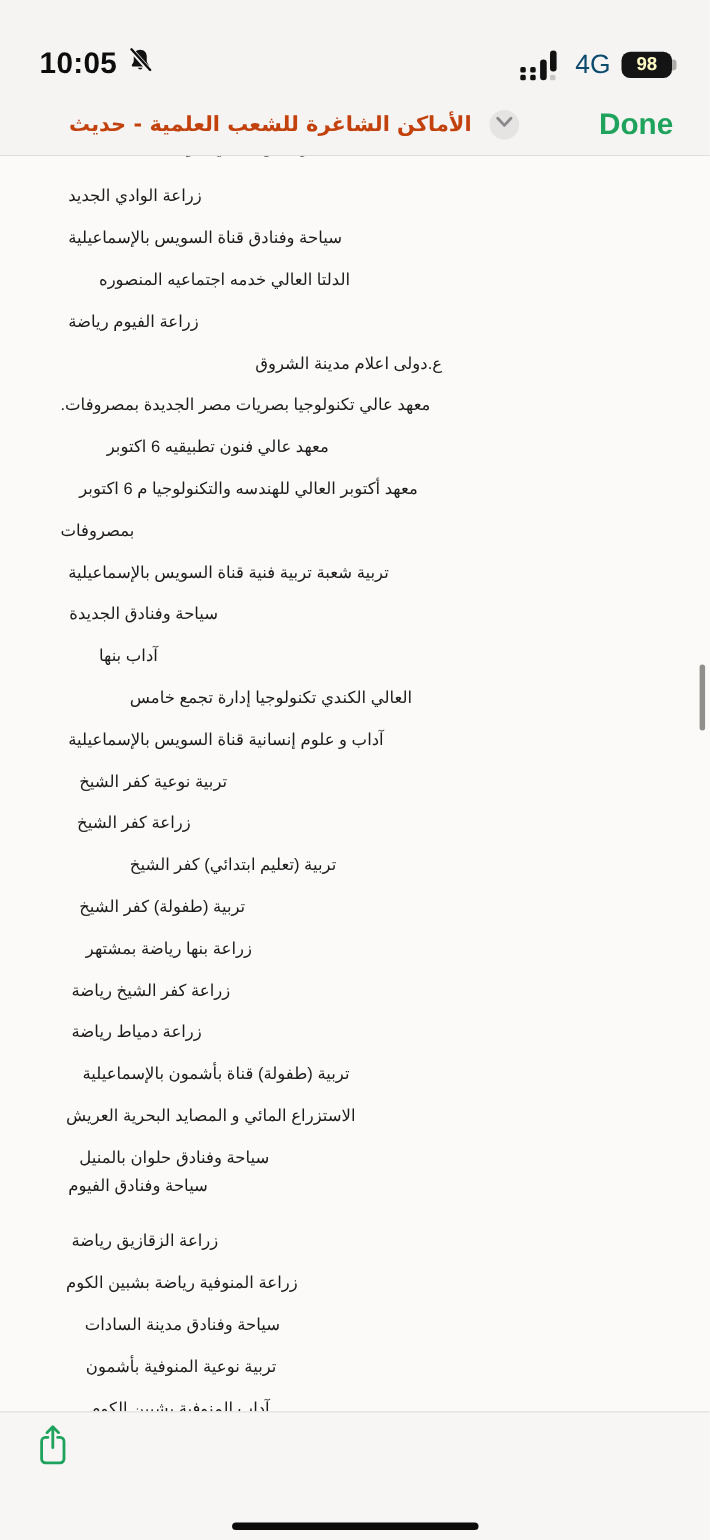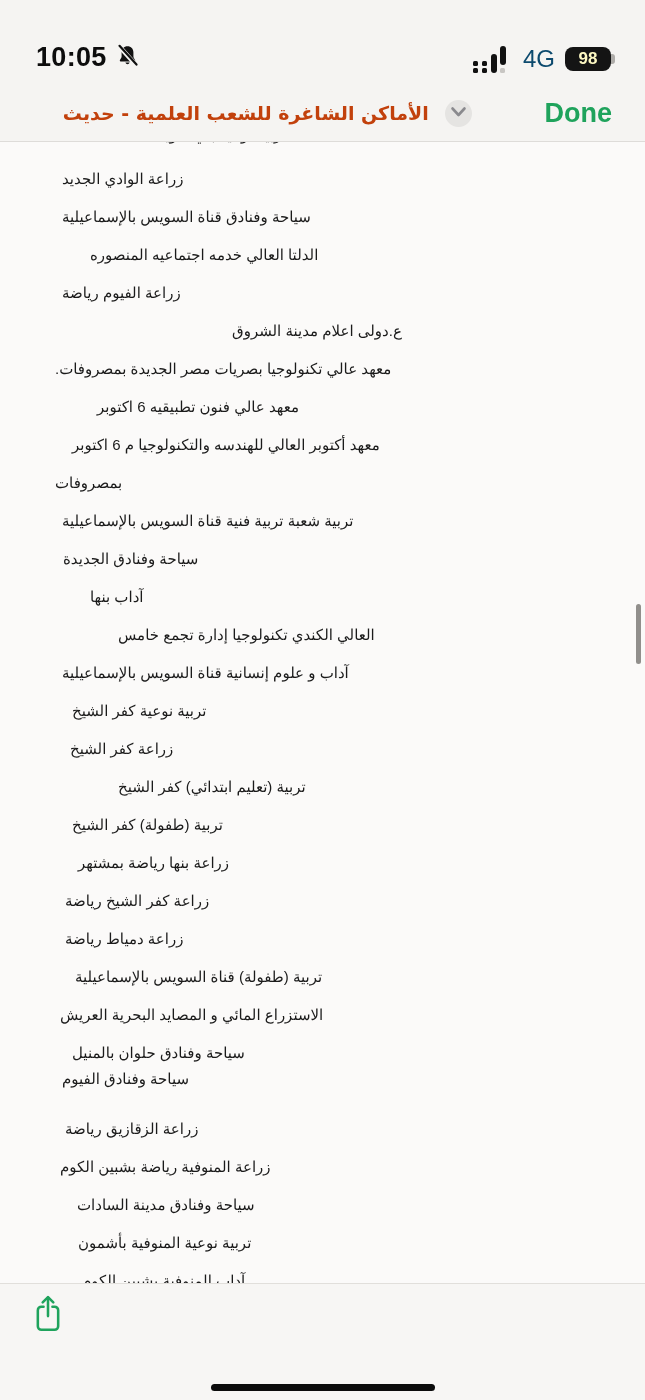--- a/index.html
+++ b/index.html
@@ -137,21 +137,21 @@
       <div class="doc-line" style="top: 436px; left: 90px;">آداب بنها</div>
       <div class="doc-line" style="top: 474px; left: 118px;">العالي الكندي تكنولوجيا إدارة تجمع خامس</div>
       <div class="doc-line" style="top: 512px; left: 62px;">آداب و علوم إنسانية قناة السويس بالإسماعيلية</div>
       <div class="doc-line" style="top: 550px; left: 72px;">تربية نوعية كفر الشيخ</div>
       <div class="doc-line" style="top: 588px; left: 70px;">زراعة كفر الشيخ</div>
       <div class="doc-line" style="top: 626px; left: 82px; margin-left: 36px;">تربية (تعليم ابتدائي) كفر الشيخ</div>
       <div class="doc-line" style="top: 664px; left: 72px;">تربية (طفولة) كفر الشيخ</div>
       <div class="doc-line" style="top: 702px; left: 78px;">زراعة بنها رياضة بمشتهر</div>
       <div class="doc-line" style="top: 740px; left: 65px;">زراعة كفر الشيخ رياضة</div>
       <div class="doc-line" style="top: 778px; left: 65px;">زراعة دمياط رياضة</div>
-      <div class="doc-line" style="top: 816px; left: 75px;">تربية (طفولة) قناة السويس بالإسماعيلية</div>
+      <div class="doc-line" style="top: 816px; left: 75px;">تربية (طفولة) قناة بأشمون بالإسماعيلية</div>
       <div class="doc-line" style="top: 854px; left: 60px;">الاستزراع المائي و المصايد البحرية العريش</div>
       <div class="doc-line" style="top: 892px; left: 72px;">سياحة وفنادق حلوان بالمنيل</div>
       <div class="doc-line" style="top: 918px; left: 62px;">سياحة وفنادق الفيوم</div>
       <div class="doc-line" style="top: 968px; left: 65px;">زراعة الزقازيق رياضة</div>
       <div class="doc-line" style="top: 1006px; left: 60px;">زراعة المنوفية رياضة بشبين الكوم</div>
       <div class="doc-line" style="top: 1044px; left: 77px;">سياحة وفنادق مدينة السادات</div>
       <div class="doc-line" style="top: 1082px; left: 78px;">تربية نوعية المنوفية بأشمون</div>
       <div class="doc-line" style="top: 1120px; left: 82px;">آداب المنوفية بشبين الكوم</div>
     </div>
   <div class="scrollbar-thumb"></div>

